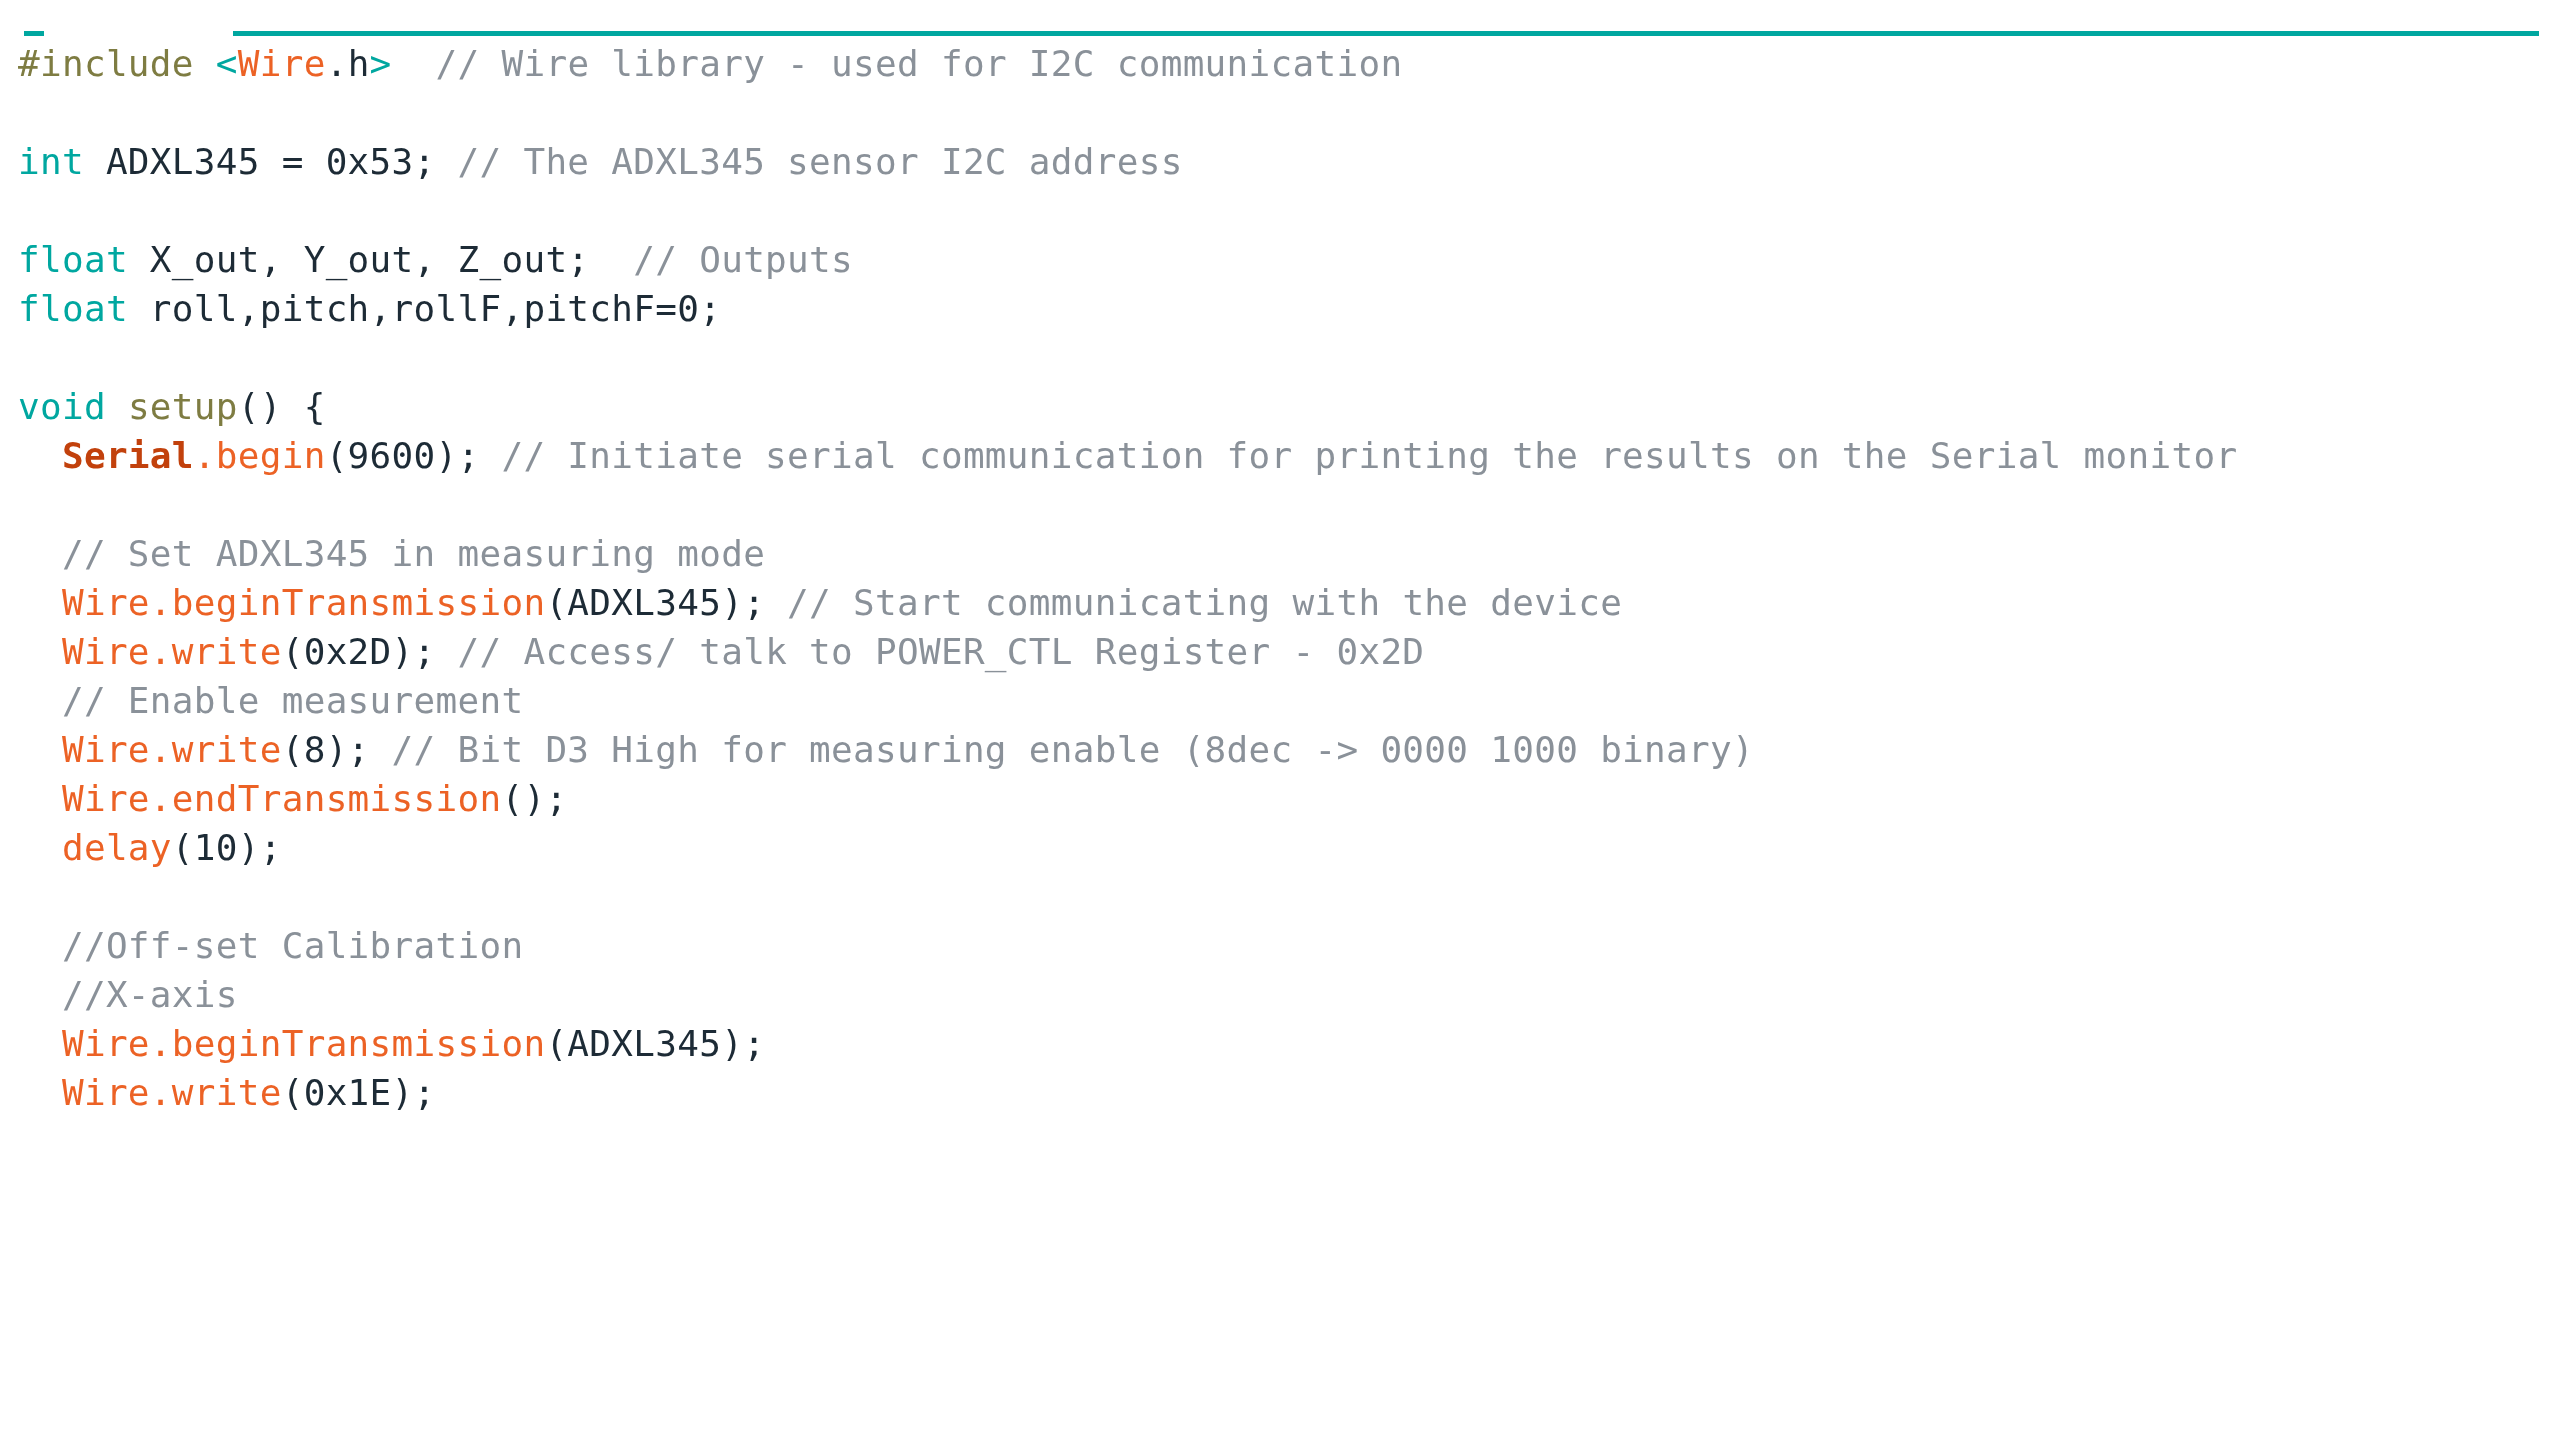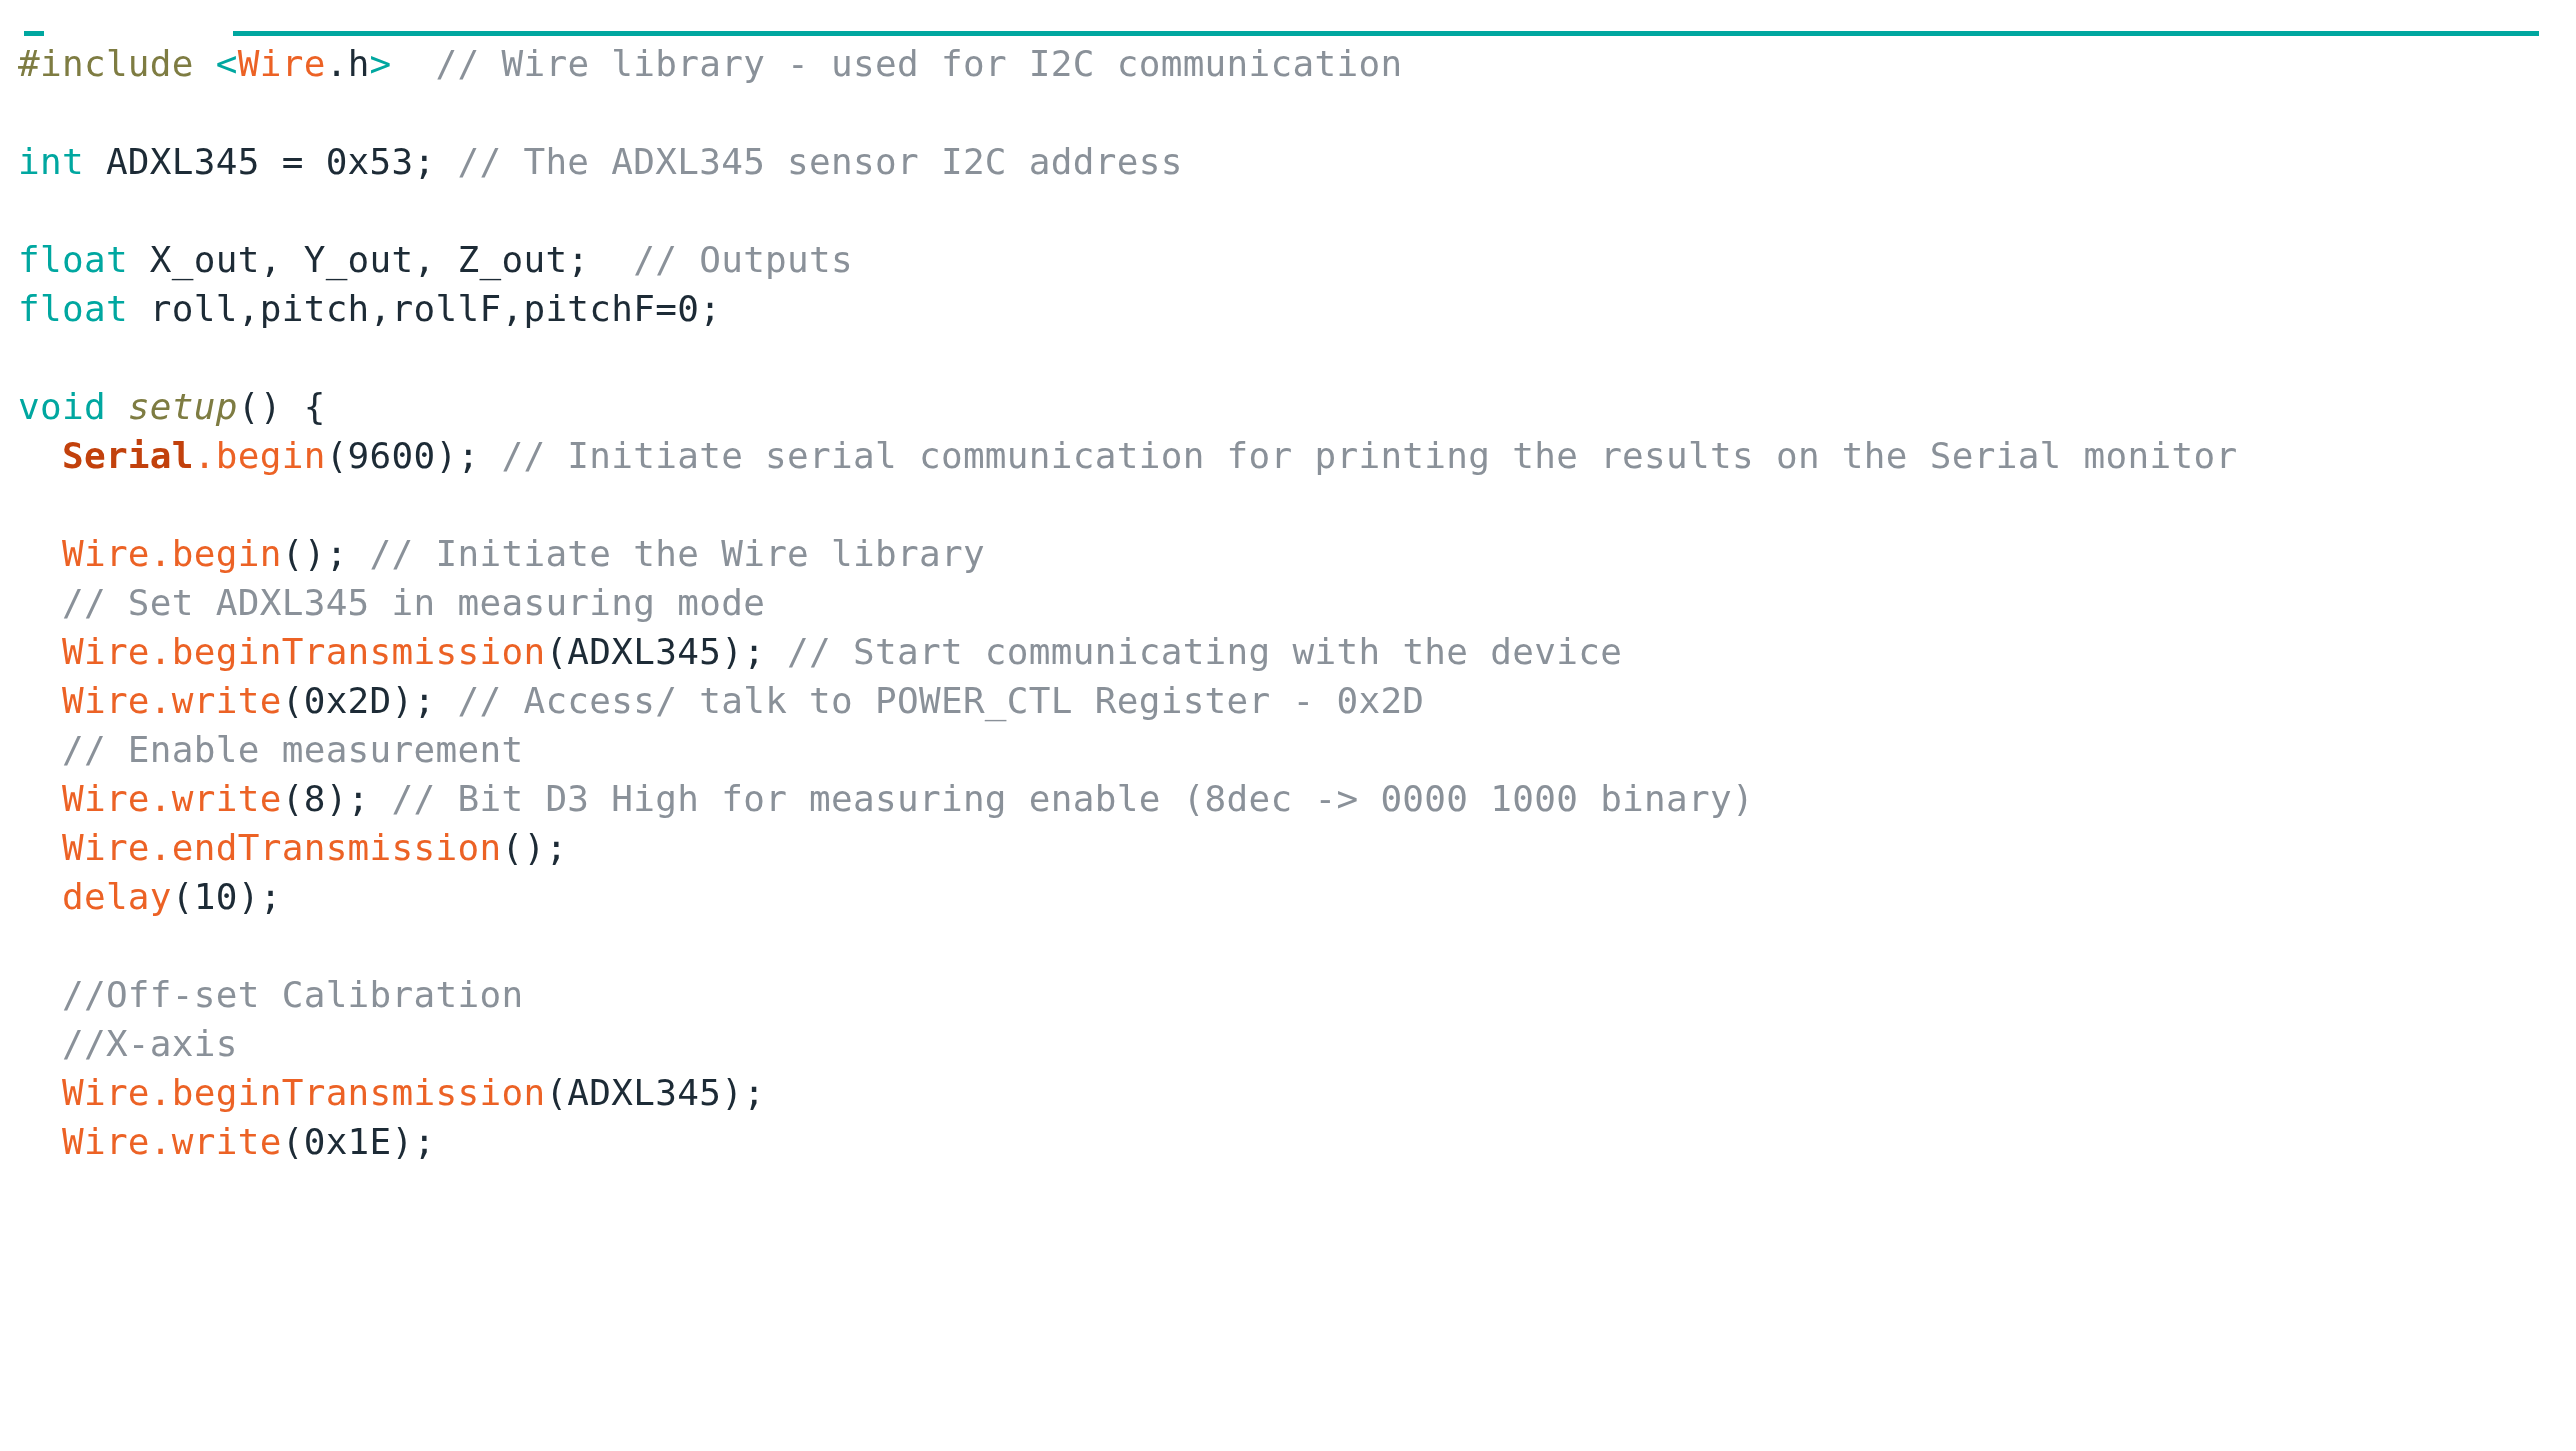--- a/index.html
+++ b/index.html
@@ -68,21 +68,21 @@
     font-size: 36px;
     letter-spacing: 0.3px;
     white-space: pre;
     color: #1a1a1a;
     padding-left: 18px;
   }
 
   
   .tk-pre    { color: #7e7c42; }            
   .tk-type   { color: #00a7a0; }            
-  .tk-fn     { color: #7e7c42; font-style: italic; }            
+  .tk-fn     { color: #7e7c42; }            
   .tk-lib    { color: #ec6225; }            
   .tk-libb   { color: #c2410c; font-weight: bold; }  
   .tk-punct  { color: #1d2b36; }            
   .tk-com    { color: #8a9199; }            
   .tk-ang    { color: #00a7a0; }            
 
   .caret {
     display: inline-block;
     width: 2.1px;
     height: 35px;
@@ -107,21 +107,20 @@
       <div class="code-line"><span class="tk-pre">#include </span><span class="tk-ang">&lt;</span><span class="tk-lib">Wire</span><span class="tk-punct">.h</span><span class="tk-ang">&gt;</span><span class="tk-com">  // Wire library - used for I2C communication</span></div>
       <div class="code-line blank-line">&nbsp;</div>
       <div class="code-line"><span class="tk-type">int</span><span class="tk-punct"> ADXL345 = 0x53; </span><span class="tk-com">// The ADXL345 sensor I2C address</span></div>
       <div class="code-line blank-line">&nbsp;</div>
       <div class="code-line"><span class="tk-type">float</span><span class="tk-punct"> X_out, Y_out, Z_out;  </span><span class="tk-com">// Outputs</span></div>
       <div class="code-line"><span class="tk-type">float</span><span class="tk-punct"> roll,pitch,rollF,pitchF=0;</span></div>
       <div class="code-line blank-line">&nbsp;</div>
       <div class="code-line"><span class="tk-type">void</span><span class="tk-punct"> </span><span class="tk-fn">setup</span><span class="tk-punct">() {</span></div>
       <div class="code-line"><span class="tk-punct">  </span><span class="tk-libb">Serial</span><span class="tk-lib">.begin</span><span class="tk-punct">(9600); </span><span class="tk-com">// Initiate serial communication for printing the results on the Serial monitor</span></div>
       <div class="code-line blank-line">&nbsp;</div>
-      <div class="code-line"><span class="tk-punct">  </span><span class="tk-lib">Wire</span><span class="tk-lib">.begin</span><span class="tk-punct">(); </span><span class="tk-com">// Initiate the Wire library</span></div>
       <div class="code-line"><span class="tk-punct">  </span><span class="tk-com">// Set ADXL345 in measuring mode</span></div>
       <div class="code-line"><span class="tk-punct">  </span><span class="tk-lib">Wire</span><span class="tk-lib">.beginTransmission</span><span class="tk-punct">(ADXL345); </span><span class="tk-com">// Start communicating with the device</span></div>
       <div class="code-line"><span class="tk-punct">  </span><span class="tk-lib">Wire</span><span class="tk-lib">.write</span><span class="tk-punct">(0x2D); </span><span class="tk-com">// Access/ talk to POWER_CTL Register - 0x2D</span></div>
       <div class="code-line"><span class="tk-punct">  </span><span class="tk-com">// Enable measurement</span></div>
       <div class="code-line"><span class="tk-punct">  </span><span class="tk-lib">Wire</span><span class="tk-lib">.write</span><span class="tk-punct">(8); </span><span class="tk-com">// Bit D3 High for measuring enable (8dec -&gt; 0000 1000 binary)</span></div>
       <div class="code-line"><span class="tk-punct">  </span><span class="tk-lib">Wire</span><span class="tk-lib">.endTransmission</span><span class="tk-punct">();</span></div>
       <div class="code-line"><span class="tk-punct">  </span><span class="tk-lib">delay</span><span class="tk-punct">(10);</span></div>
       <div class="code-line blank-line">&nbsp;</div>
       <div class="code-line"><span class="tk-punct">  </span><span class="tk-com">//Off-set Calibration</span></div>
       <div class="code-line"><span class="tk-punct">  </span><span class="tk-com">//X-axis</span></div>

